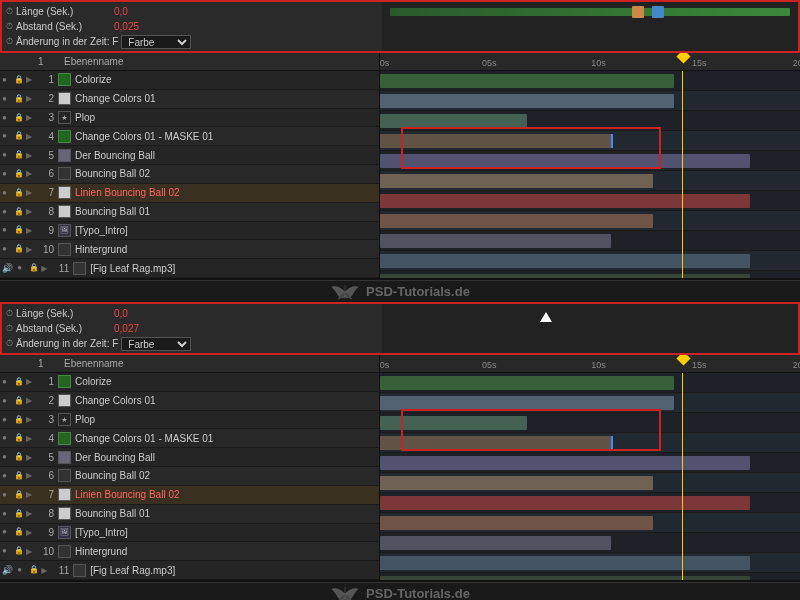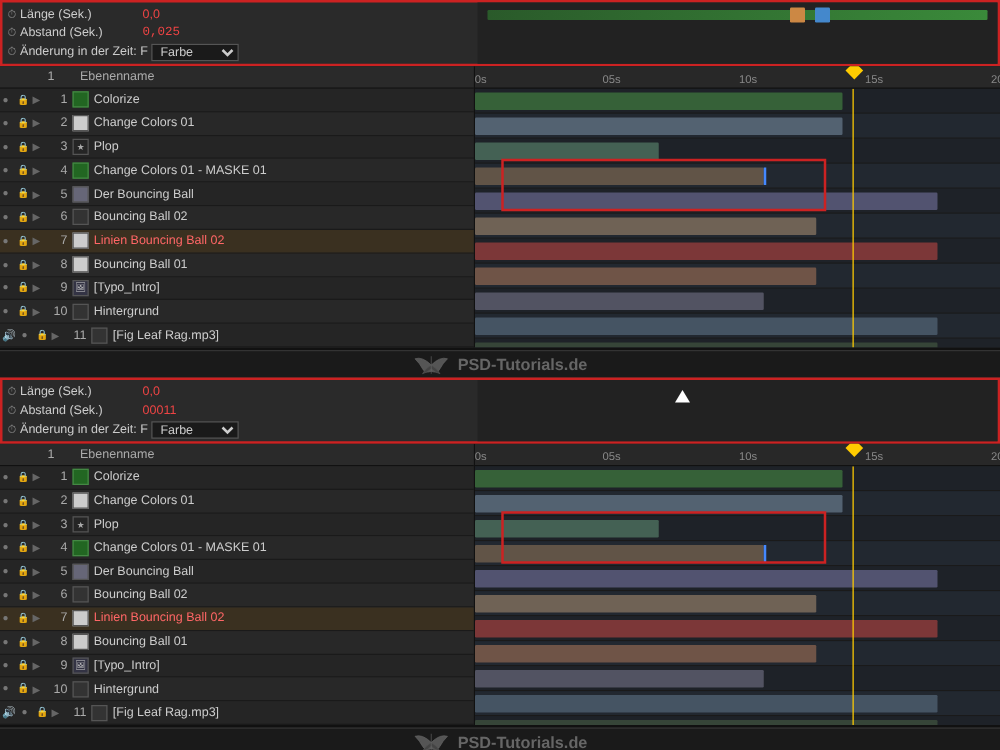--- a/index.html
+++ b/index.html
@@ -29,21 +29,21 @@
       <div style="background: rgb(42, 42, 42); border: 2px solid rgb(204, 34, 34); display: flex; flex-shrink: 0;">
         <div style="width: 380px; flex-shrink: 0; padding: 2px 4px;">
           <div style="display: flex; align-items: center; height: 15px; gap: 3px;">
     <span style="font-size:9px;color:#888;">⏱</span>
     <span style="font-size:10px;color:#ccc;min-width:95px;">Länge (Sek.)</span>
     <span style="font-size:10px;color:#ee4444;">0,0</span>
   </div>
           <div style="display: flex; align-items: center; height: 15px; gap: 3px;">
     <span style="font-size:9px;color:#888;">⏱</span>
     <span style="font-size:10px;color:#ccc;min-width:95px;">Abstand (Sek.)</span>
-    <span style="font-size:10px;color:#ee4444;font-family:Liberation Mono, monospace;">0,025</span>
+    <span style="font-size:10px;color:#ee4444;">0,025</span>
   </div>
           <div style="display: flex; align-items: center; height: 15px; gap: 3px;">
     <span style="font-size:9px;color:#888;">⏱</span>
     <span style="font-size:10px;color:#ccc;min-width:95px;">Änderung in der Zeit: F</span>
     <select style="background:#1a1a1a;border:1px solid #555;color:#ccc;font-size:10px;height:14px;padding:0 2px;min-width:70px;">
       <option>Farbe</option>
     </select>
   </div>
         </div>
         <div style="flex: 1 1 0%; background: rgb(34, 34, 34); position: relative;">
@@ -211,21 +211,21 @@
       <div style="background: rgb(42, 42, 42); border: 2px solid rgb(204, 34, 34); display: flex; flex-shrink: 0;">
         <div style="width: 380px; flex-shrink: 0; padding: 2px 4px;">
           <div style="display: flex; align-items: center; height: 15px; gap: 3px;">
     <span style="font-size:9px;color:#888;">⏱</span>
     <span style="font-size:10px;color:#ccc;min-width:95px;">Länge (Sek.)</span>
     <span style="font-size:10px;color:#ee4444;">0,0</span>
   </div>
           <div style="display: flex; align-items: center; height: 15px; gap: 3px;">
     <span style="font-size:9px;color:#888;">⏱</span>
     <span style="font-size:10px;color:#ccc;min-width:95px;">Abstand (Sek.)</span>
-    <span style="font-size:10px;color:#ee4444;">00011</span>
+    <span style="font-size:10px;color:#ee4444;">0,027</span>
   </div>
           <div style="display: flex; align-items: center; height: 15px; gap: 3px;">
     <span style="font-size:9px;color:#888;">⏱</span>
     <span style="font-size:10px;color:#ccc;min-width:95px;">Änderung in der Zeit: F</span>
     <select style="background:#1a1a1a;border:1px solid #555;color:#ccc;font-size:10px;height:14px;padding:0 2px;min-width:70px;">
       <option>Farbe</option>
     </select>
   </div>
         </div>
         <div style="flex: 1 1 0%; background: rgb(34, 34, 34); position: relative;">

